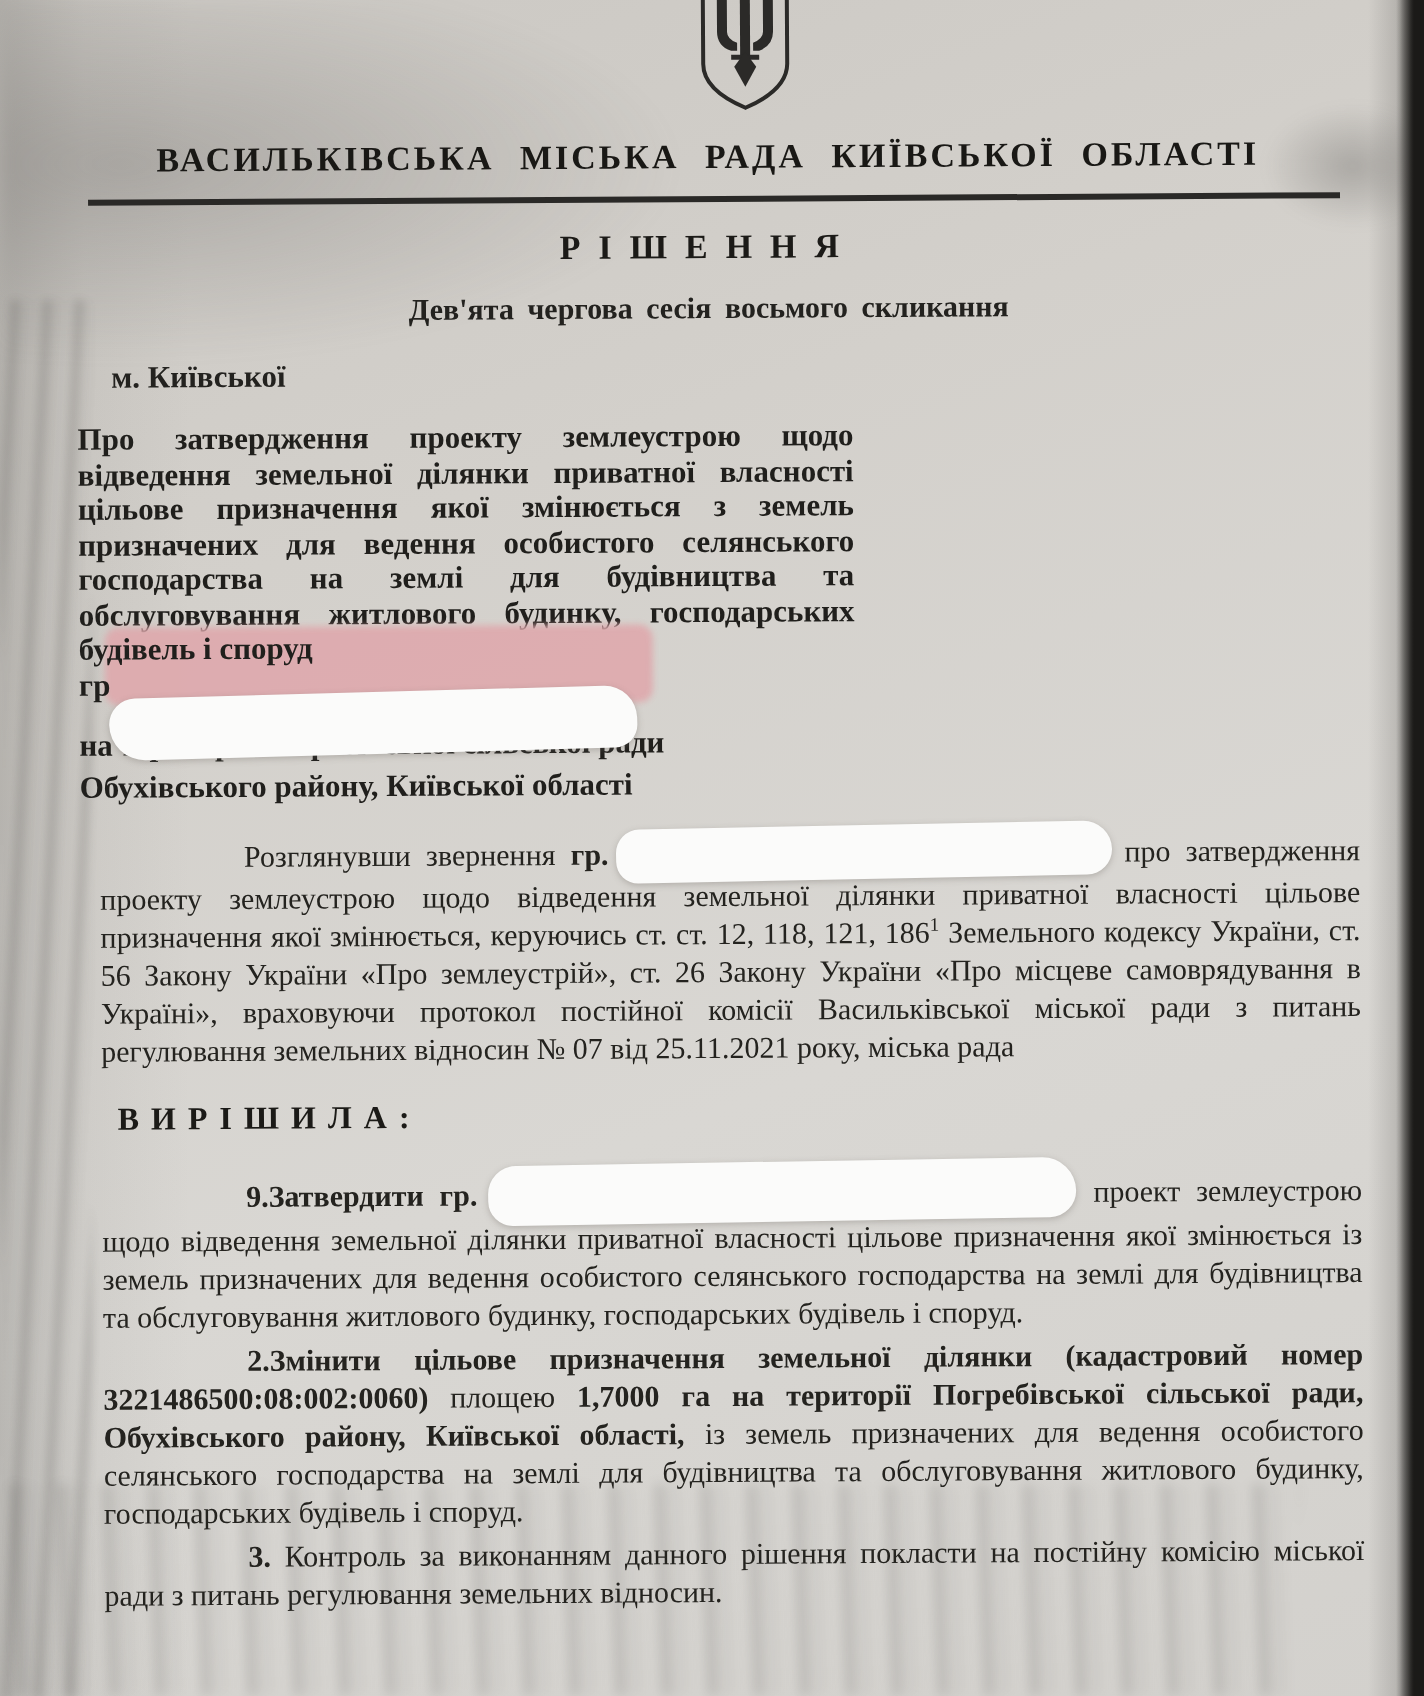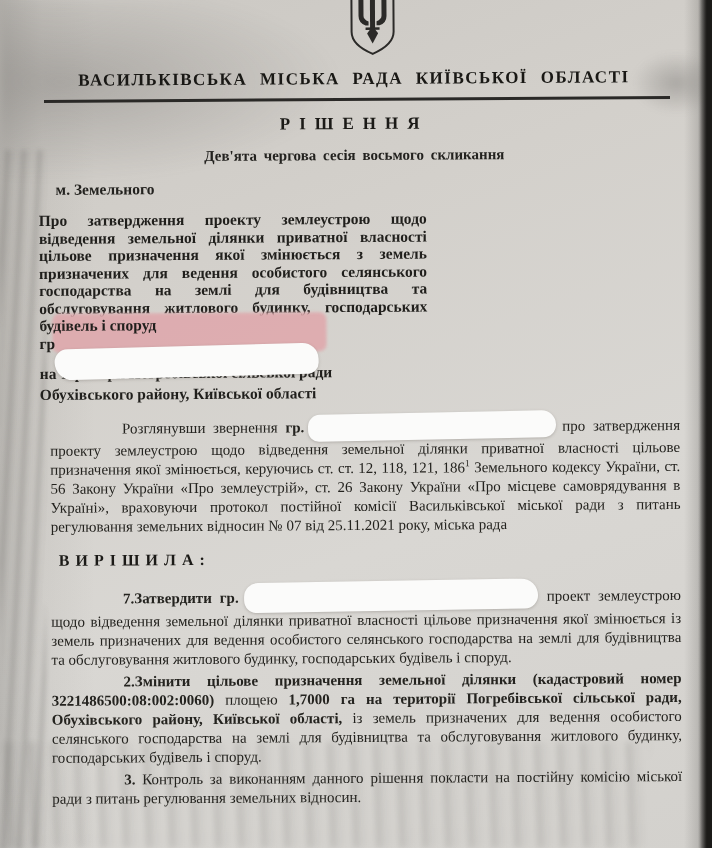--- a/index.html
+++ b/index.html
@@ -82,21 +82,21 @@
         </g>
       </svg>
     </div>
 
     <div class="org">ВАСИЛЬКІВСЬКА МІСЬКА РАДА КИЇВСЬКОЇ ОБЛАСТІ</div>
     <div class="rule"></div>
     <div class="doctype">РІШЕННЯ</div>
     <div class="session">Дев'ята чергова сесія восьмого скликання</div>
 
     <div class="meta">
-      <span>м. Земельного</span>
+      <span>м. Київської</span>
     </div>
 
     <div class="subject">
       <div class="s-line">Про затвердження проекту землеустрою щодо</div>
       <div class="s-line">відведення земельної ділянки приватної власності</div>
       <div class="s-line">цільове призначення якої змінюється з земель</div>
       <div class="s-line">призначених для ведення особистого селянського</div>
       <div class="s-line">господарства на землі для будівництва та</div>
       <div class="s-line">обслуговування житлового будинку, господарських</div>
       <div class="pinkzone">
@@ -108,21 +108,21 @@
         </div>
       </div>
       <div class="loc">на території Погребівської сільської ради</div>
       <div class="loc">Обухівського району, Київської області</div>
     </div>
 
     <p class="body-p preamble"><span>Розглянувши звернення </span><b>гр.</b><span class="blob blob-b"></span><span>про затвердження проекту землеустрою щодо відведення земельної ділянки приватної власності цільове призначення якої змінюється, керуючись ст. ст. 12, 118, 121, 186</span><sup>1</sup><span> Земельного кодексу України, ст. 56 Закону України «Про землеустрій», ст. 26 Закону України «Про місцеве самоврядування в Україні», враховуючи протокол постійної комісії Васильківської міської ради з питань регулювання земельних відносин № 07 від 25.11.2021 року, міська рада</span></p>
 
     <div class="resolved">ВИРІШИЛА:</div>
 
-    <p class="body-p item"><b>7.Затвердити гр.</b><span class="blob blob-c"></span><span>проект землеустрою щодо відведення земельної ділянки приватної власності цільове призначення якої змінюється із земель призначених для ведення особистого селянського господарства на землі для будівництва та обслуговування житлового будинку, господарських будівель і споруд.</span></p>
+    <p class="body-p item"><b>9.Затвердити гр.</b><span class="blob blob-c"></span><span>проект землеустрою щодо відведення земельної ділянки приватної власності цільове призначення якої змінюється із земель призначених для ведення особистого селянського господарства на землі для будівництва та обслуговування житлового будинку, господарських будівель і споруд.</span></p>
 
     <p class="body-p item"><b>2.Змінити цільове призначення земельної ділянки (кадастровий номер 3221486500:08:002:0060) </b><span>площею </span><b>1,7000 га на території Погребівської сільської ради, Обухівського району, Київської області,</b><span> із земель призначених для ведення особистого селянського господарства на землі для будівництва та обслуговування житлового будинку, господарських будівель і споруд.</span></p>
 
     <p class="body-p item"><b>3.</b><span> Контроль за виконанням данного рішення покласти на постійну комісію міської ради з питань регулювання земельних відносин.</span></p>
 
   </div>
 
   <div class="edge-right"></div>
 </div>
 

